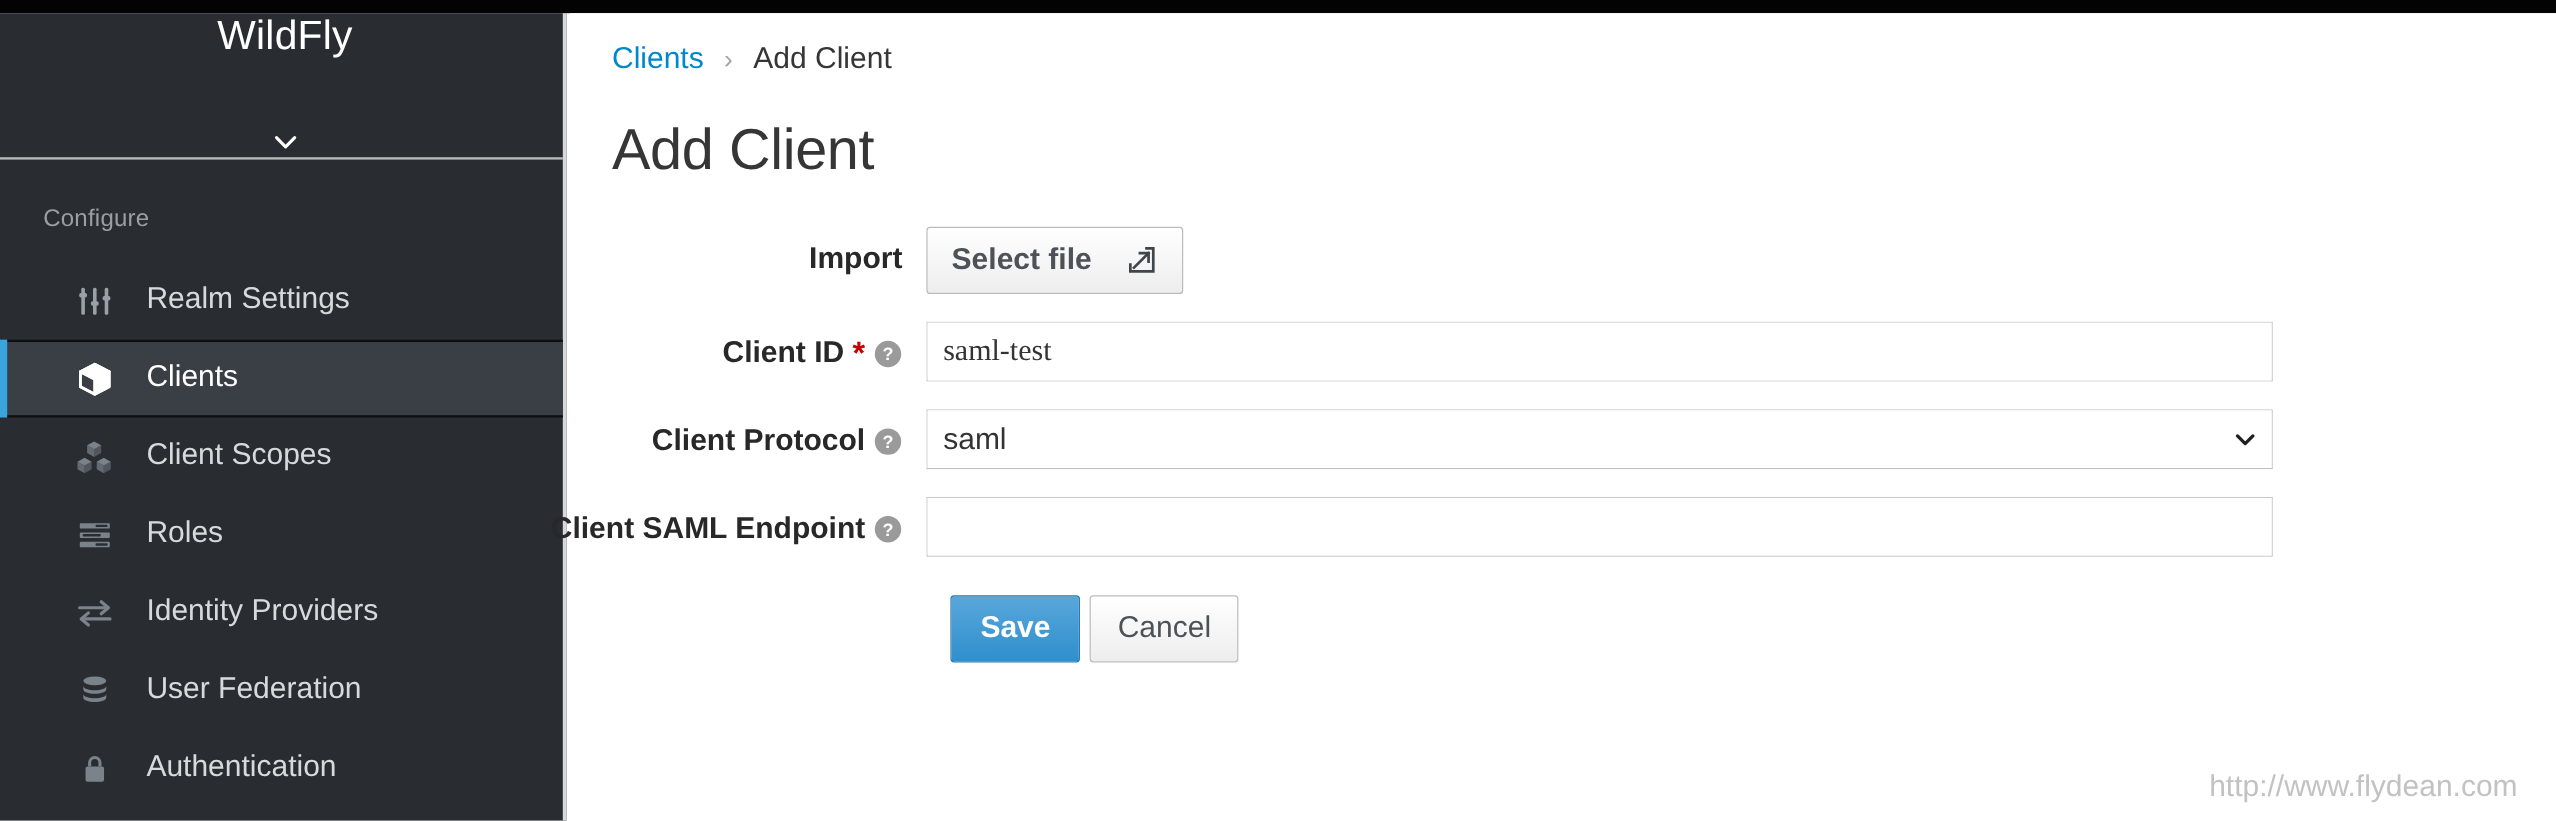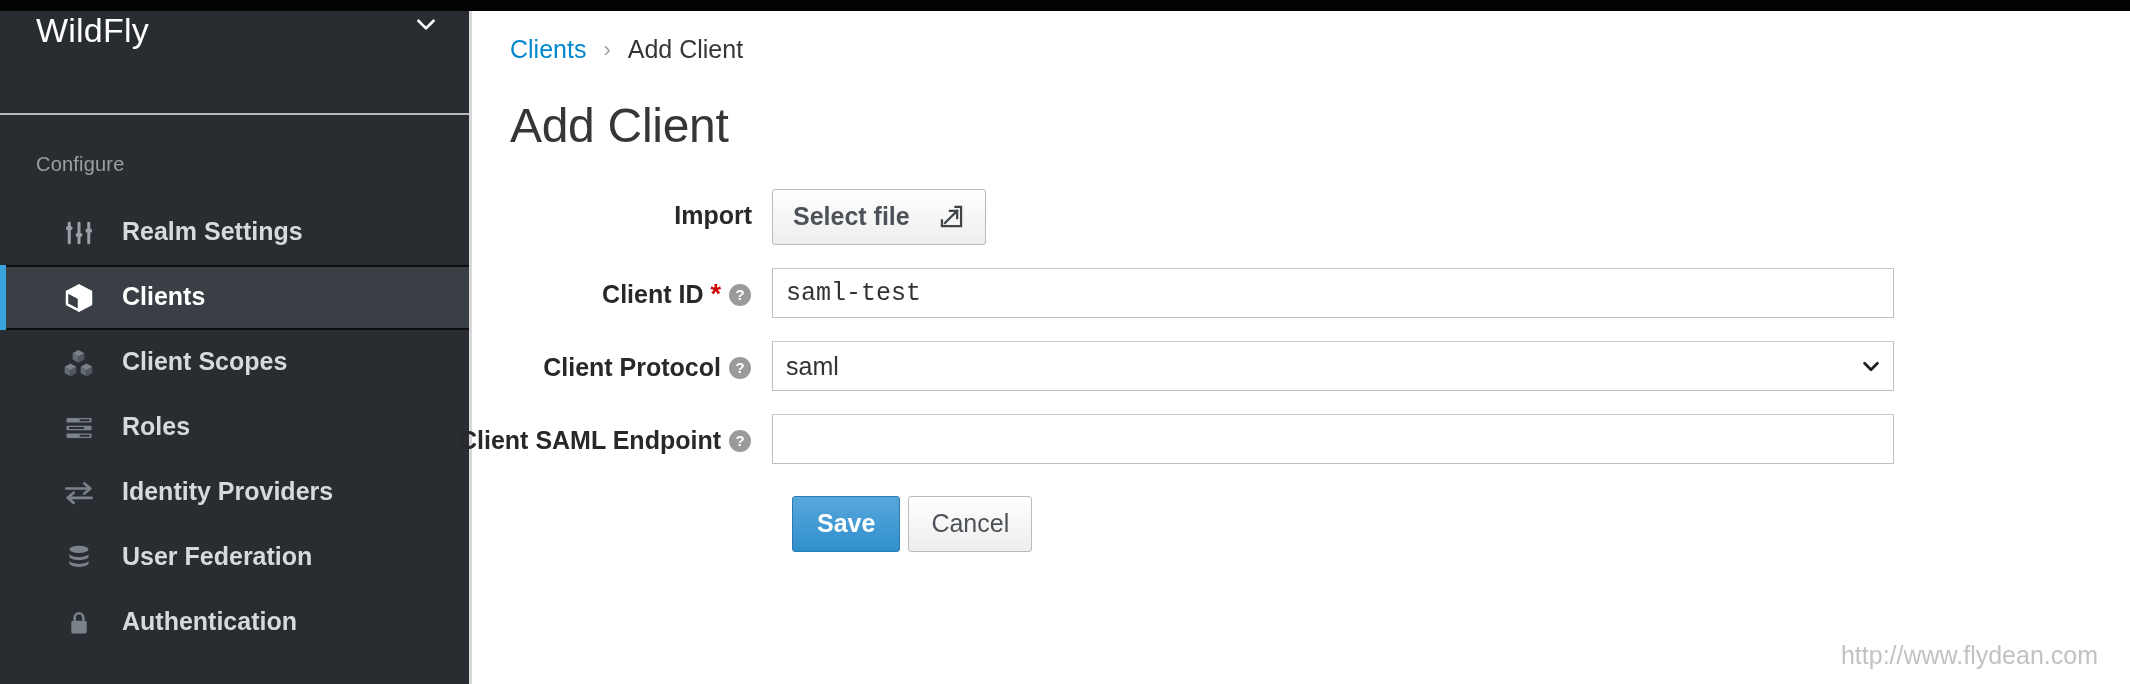--- a/index.html
+++ b/index.html
@@ -33,25 +33,27 @@
     position: absolute;
     top: 11px; left: 0;
     width: 472px;
     height: 673px;
     background: #292d32;
     border-right: 3px solid #d8d8d8;
   }
 
   .realm-selector {
     position: relative;
-    height: 104px;
+    height: 122px;
     border-bottom: 2px solid #b8b8b8;
     display: flex;
+    align-items: center;
     padding: 0 30px 0 36px;
     cursor: pointer;
+    flex-direction: column;
   }
   .realm-name {
     color: #ffffff;
     font-size: 34px;
     font-weight: 400;
     letter-spacing: 0.2px;
     flex: 1;
   }
   .chevron-down {
     width: 26px;
@@ -82,21 +84,21 @@
   .nav-item .nav-icon {
     width: 34px;
     height: 34px;
     margin-right: 26px;
     flex: 0 0 34px;
     display: flex;
     align-items: center;
     justify-content: center;
   }
   .nav-item .nav-icon svg { display: block; }
-  .nav-item .nav-label { line-height: 1; padding-bottom: 2px; font-weight: bold; }
+  .nav-item .nav-label { line-height: 1; padding-bottom: 2px; }
 
   .nav-item.active {
     background: #393f44;
     color: #ffffff;
     border-top: 2px solid #0d0f10;
     border-bottom: 2px solid #0d0f10;
   }
   .nav-item.active::before {
     content: "";
     position: absolute;
@@ -212,21 +214,21 @@
 
   .import-icon { width: 27px; height: 27px; display: block; }
   .import-icon svg { display: block; }
 
   .text-input {
     width: 1122px;
     height: 50px;
     border: 1px solid #bebebe;
     border-top-color: #cacaca;
     background: #ffffff;
-    font-family: Liberation Mono, monospace;
+    font-family: Liberation Serif, serif;
     font-size: 25px;
     color: #333333;
     padding: 0 13px;
     border-radius: 1px;
     outline: none;
   }
 
   .select-wrap {
     position: relative;
     width: 1122px;

